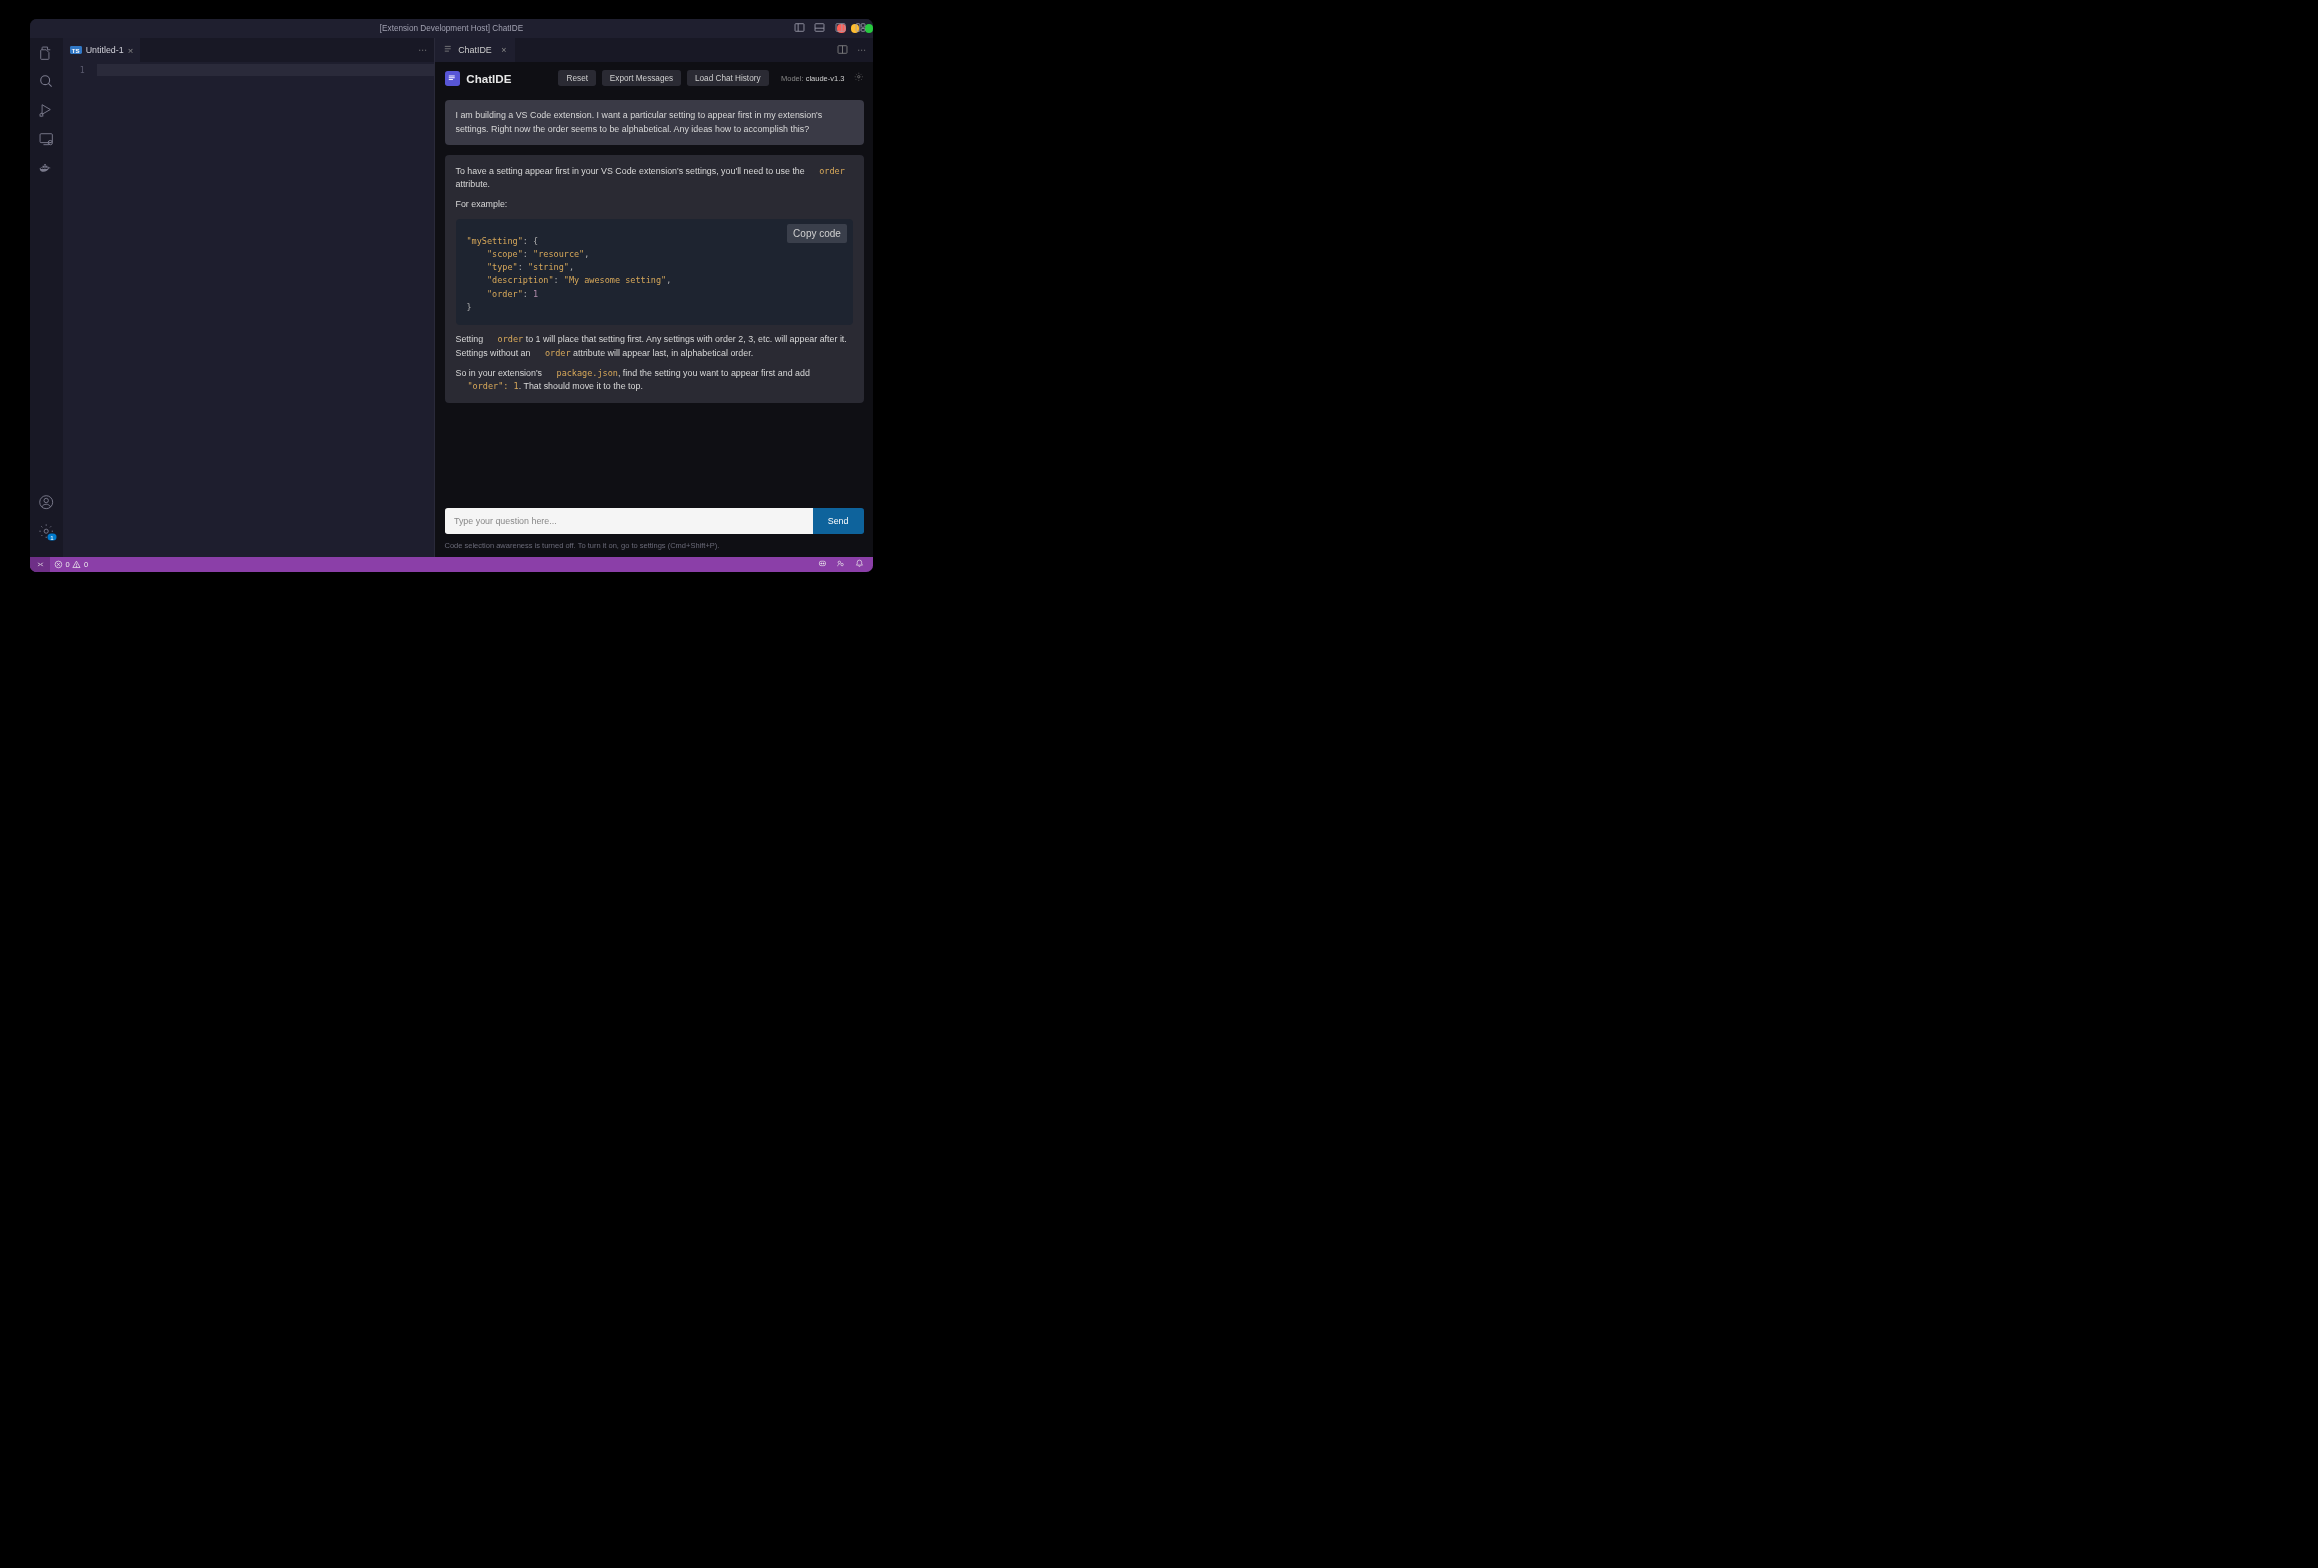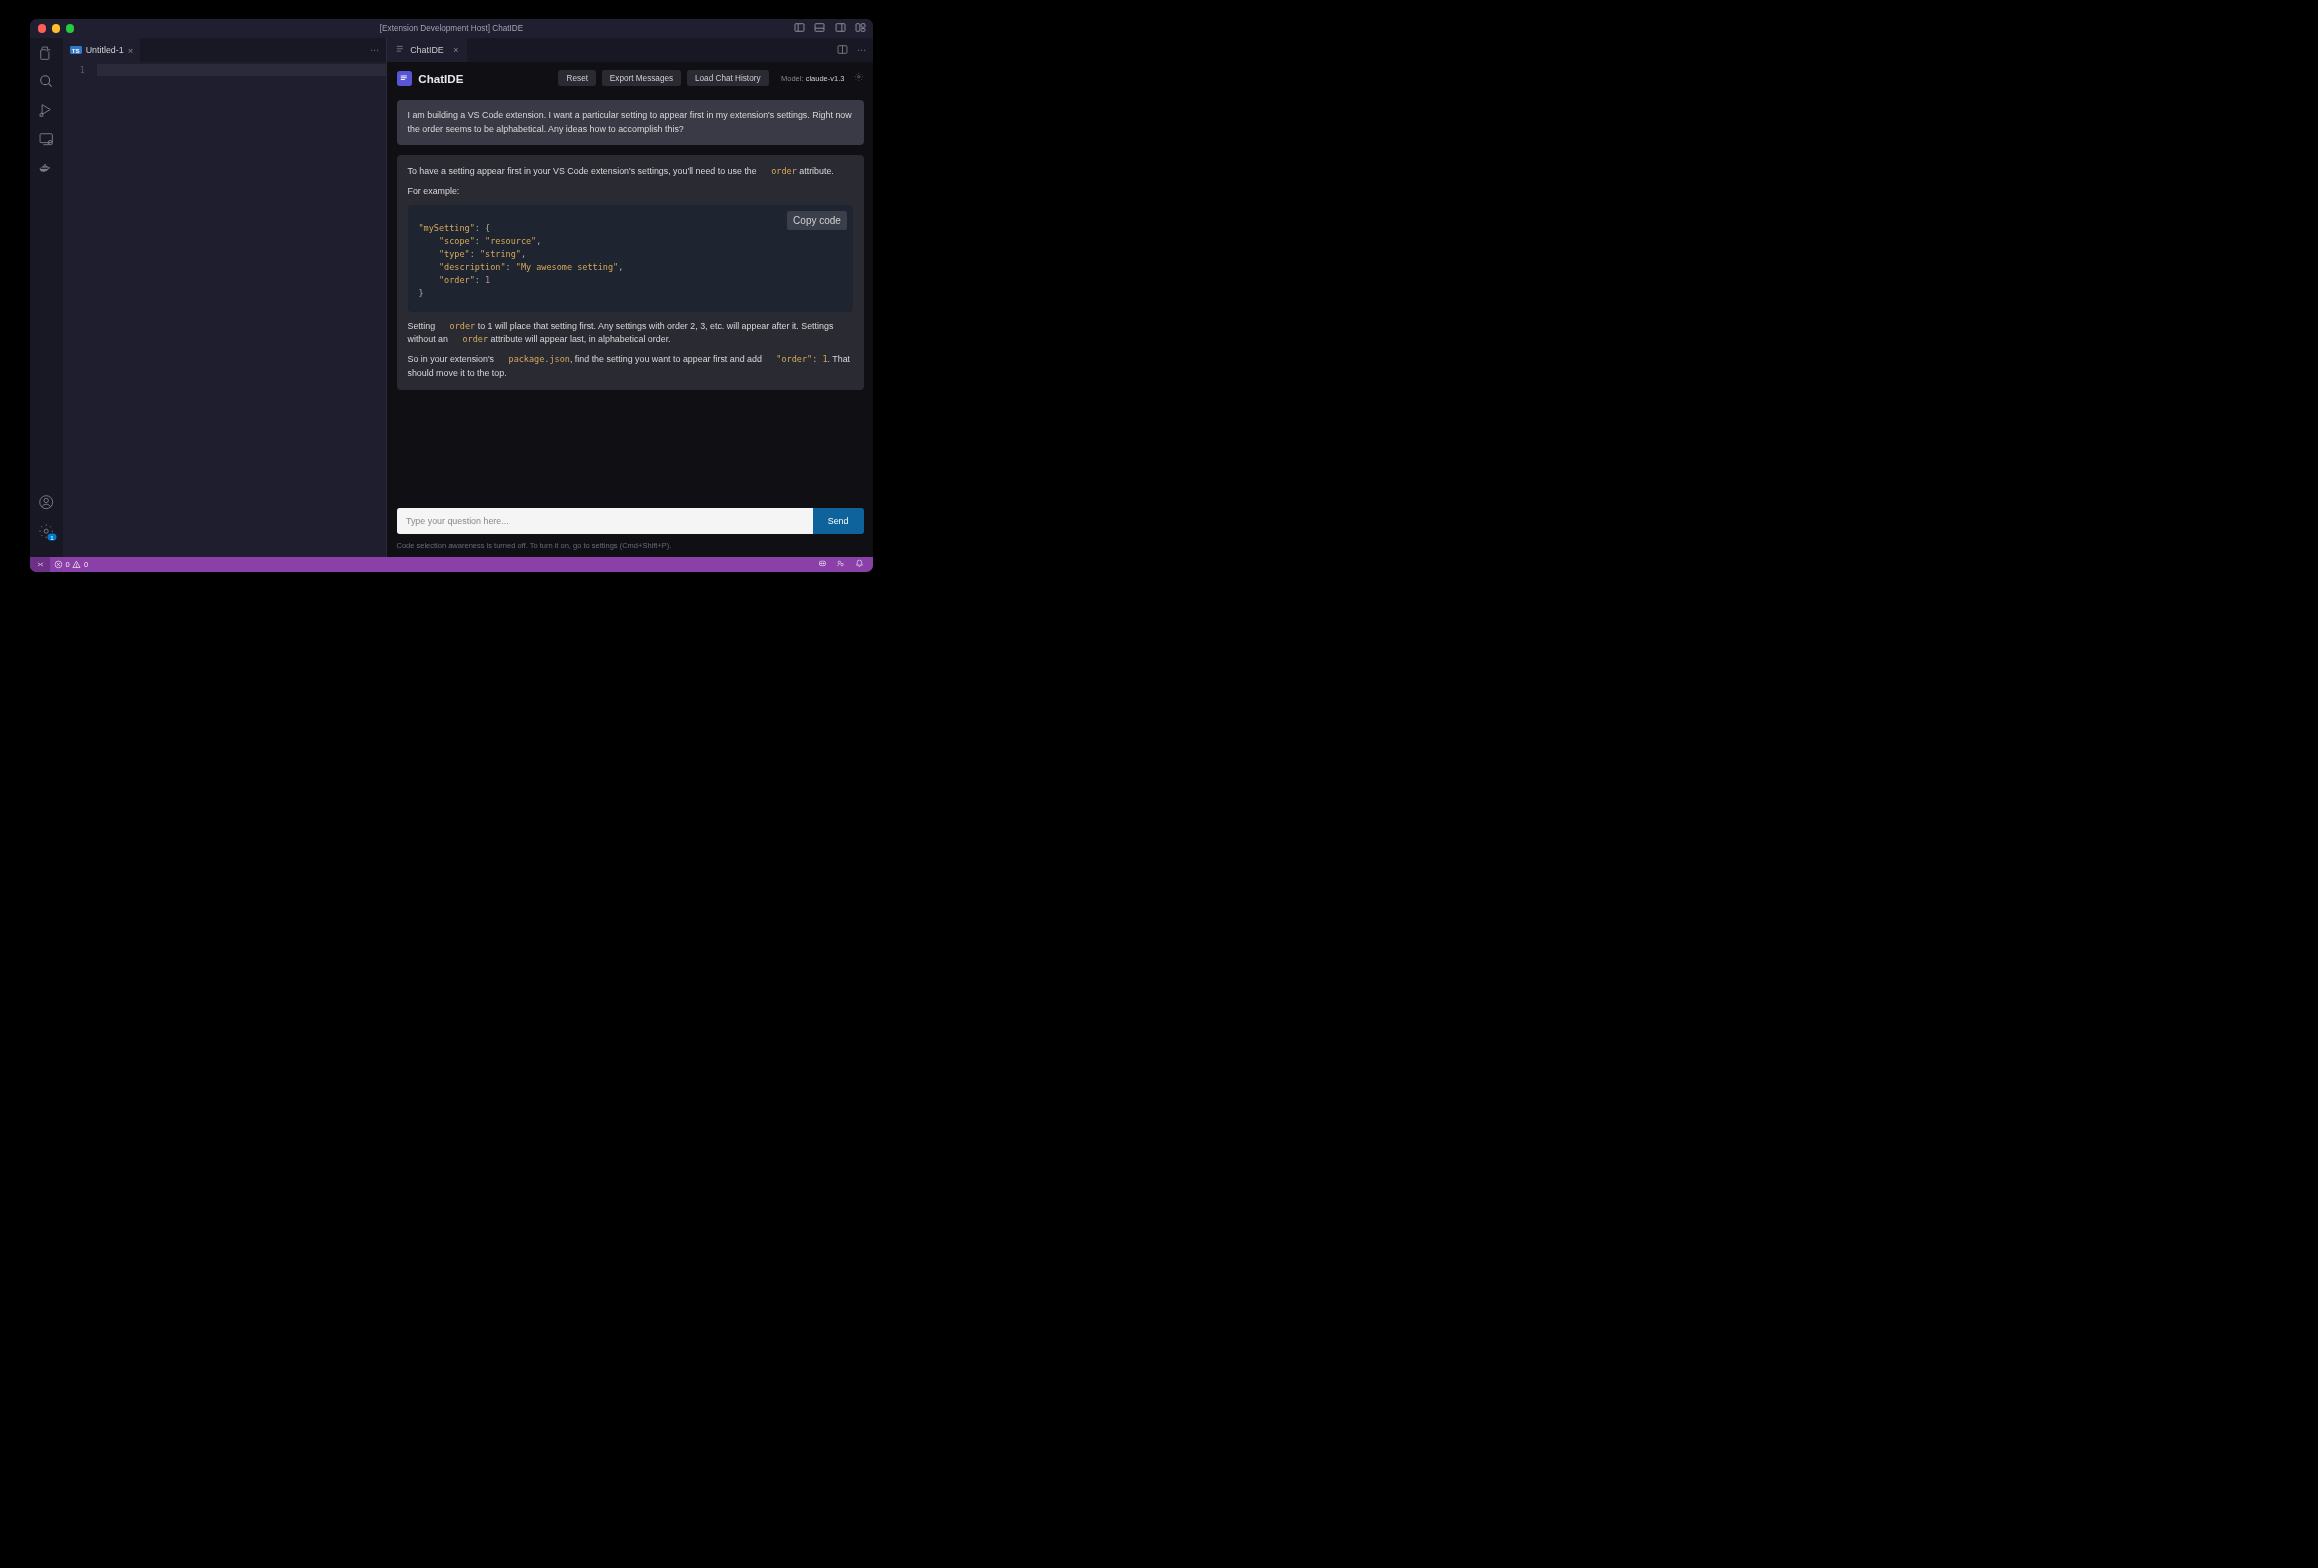--- a/index.html
+++ b/index.html
@@ -25,20 +25,21 @@
   flex-direction: column;
   box-shadow: 0 6.8px 27px rgba(0,0,0,0.6);
 }
 .titlebar {
   height: 19px;
   background: #1f1f2f;
   display: flex;
   align-items: center;
   position: relative;
   flex-shrink: 0;
+  justify-content: flex-end;
 }
 .traffic-lights {
   display: flex;
   gap: 5.5px;
   padding-left: 8.2px;
 }
 .tl { width: 8.2px; height: 8.2px; border-radius: 50%; }
 .tl.red { background: #ff5f56; }
 .tl.yellow { background: #ffbd2e; }
 .tl.green { background: #27c93f; }
@@ -156,21 +157,21 @@
   position: relative;
 }
 .code-line-highlight {
   position: absolute;
   top: 2px;
   left: 0; right: 0;
   height: 12.3px;
   background: #2a2a3a;
 }
 .chat-side {
-  width: 486px;
+  width: 438px;
   display: flex;
   flex-direction: column;
   background: #181825;
   flex-shrink: 0;
 }
 .chat-tab-row {
   height: 24px;
   background: #181825;
   display: flex;
   align-items: stretch;

